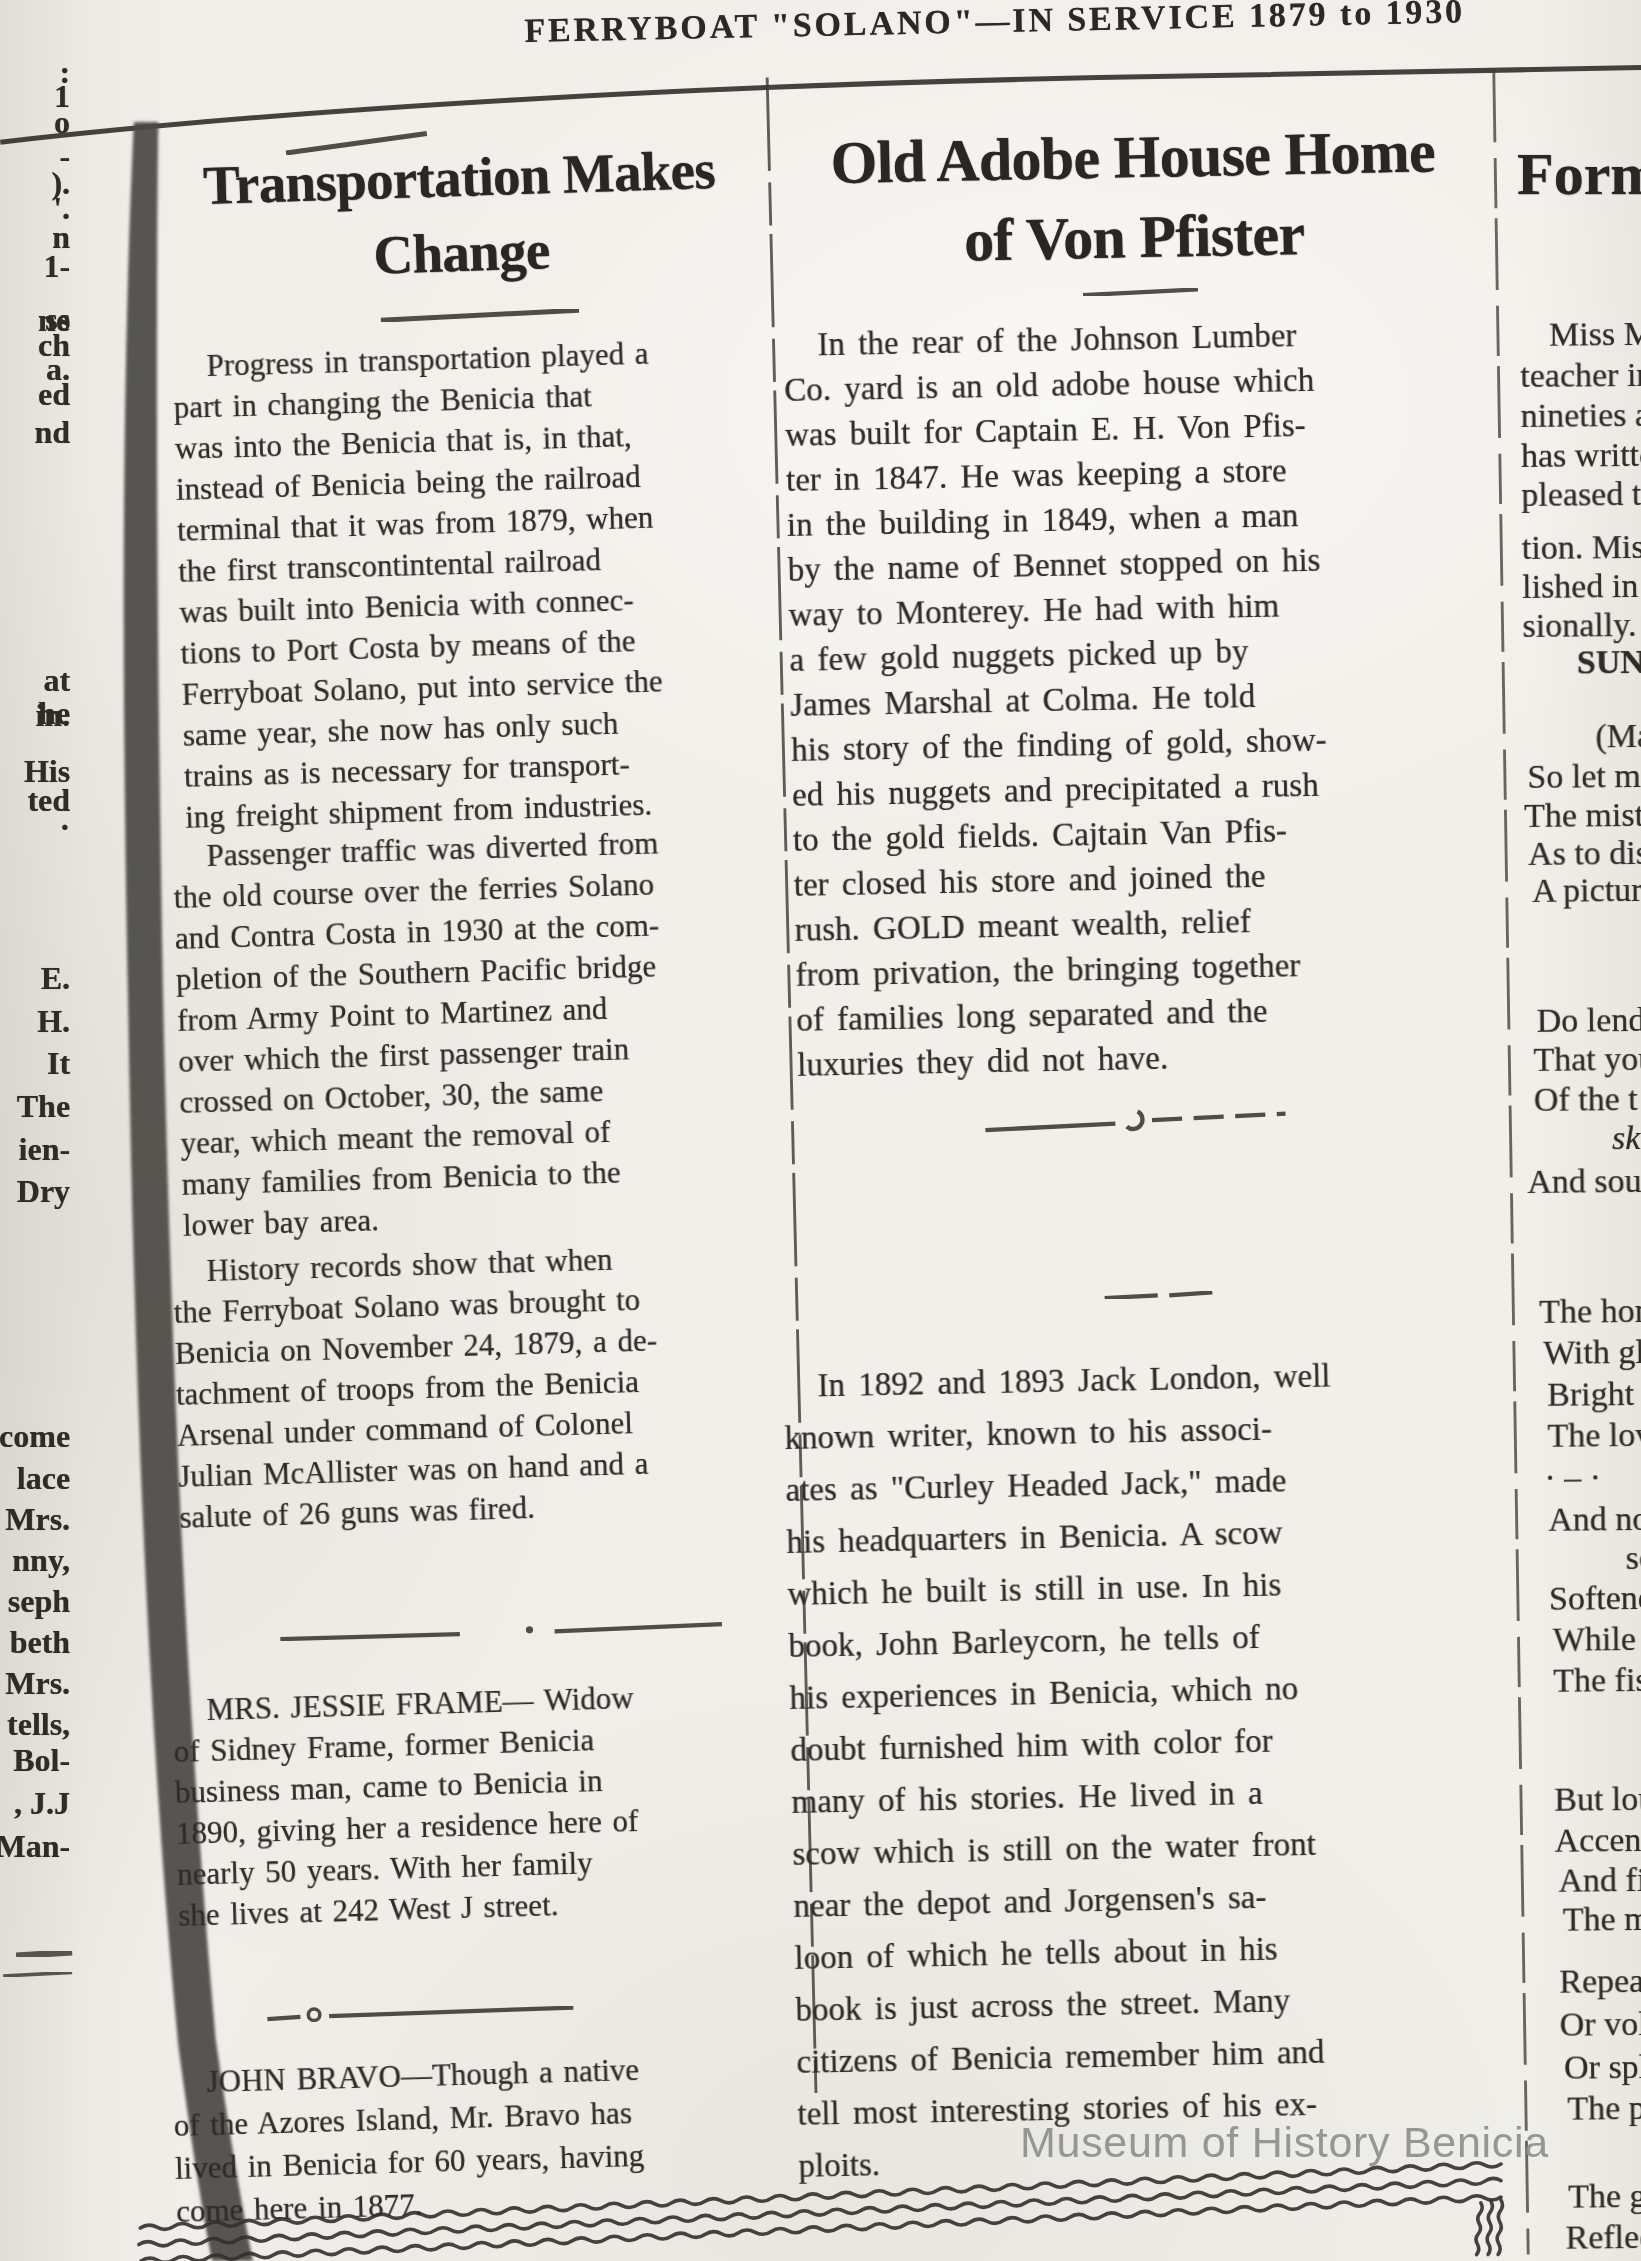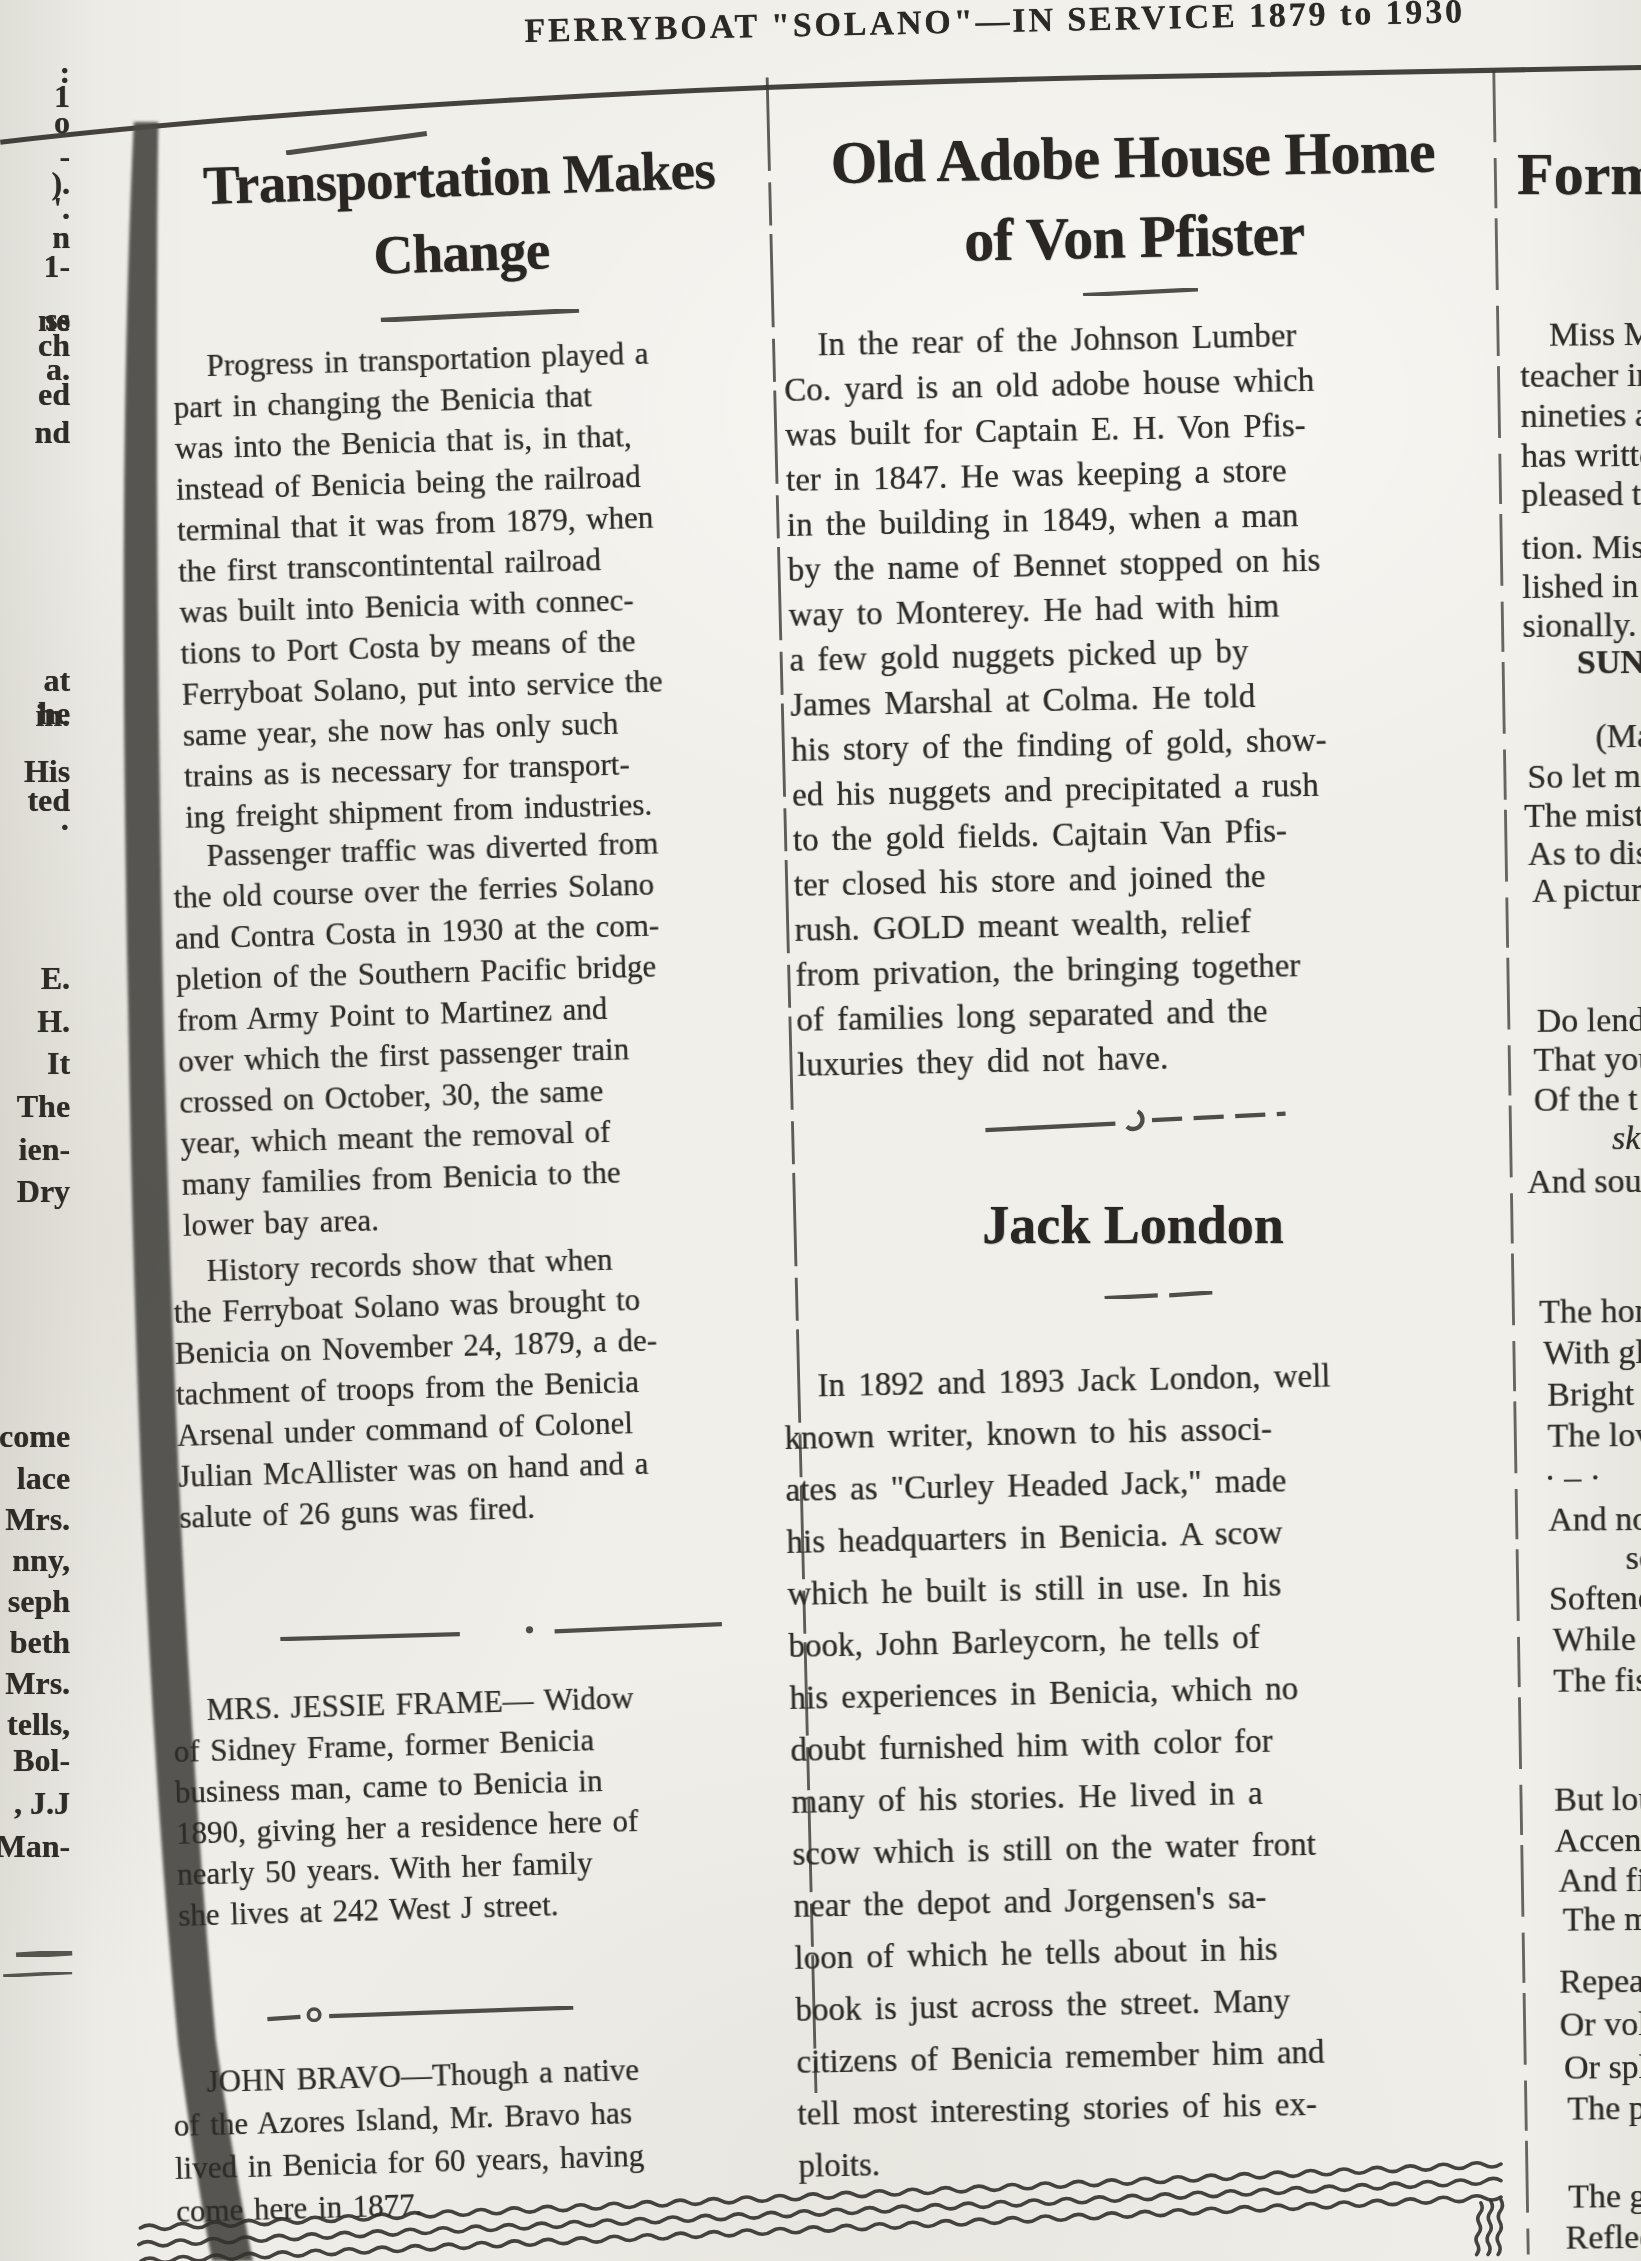--- a/index.html
+++ b/index.html
@@ -241,21 +241,20 @@
       <div class="tline">James Marshal at Colma.   He told</div>
       <div class="tline">his story of the finding of gold, show-</div>
       <div class="tline">ed his nuggets and precipitated a rush</div>
       <div class="tline">to the gold fields.  Cajtain Van Pfis-</div>
       <div class="tline">ter closed his store  and joined the</div>
       <div class="tline">rush.   GOLD meant  wealth,  relief</div>
       <div class="tline">from privation, the bringing together</div>
       <div class="tline">of families  long separated and  the</div>
       <div class="tline">luxuries they did not have.</div>
     </div>
-  <div class="headline hl-jack">Jack London</div>
   <div class="para col-mid-para jack-lh ink" style="top:1360px">
       <div class="tline">In 1892 and 1893 Jack London, well</div>
       <div class="tline">known writer,  known to his associ-</div>
       <div class="tline">ates as "Curley Headed Jack," made</div>
       <div class="tline">his headquarters in Benicia.  A scow</div>
       <div class="tline">which he built is still in use.  In his</div>
       <div class="tline">book,  John Barleycorn,  he tells of</div>
       <div class="tline">his experiences in Benicia, which no</div>
       <div class="tline">doubt furnished him  with color for</div>
       <div class="tline">many of his stories.   He lived in a</div>
@@ -304,15 +303,16 @@
       <div class="pline" style="top: 1862px; left: 25px;">And fis</div>
       <div class="pline" style="top: 1901px; left: 29px;">The mu</div>
       <div class="pline" style="top: 1963px; left: 25px;">Repeat</div>
       <div class="pline" style="top: 2006px; left: 25px;">Or vol</div>
       <div class="pline" style="top: 2049px; left: 29px;">Or spl</div>
       <div class="pline" style="top: 2090px; left: 32px;">The pi</div>
       <div class="pline" style="top: 2178px; left: 32px;">The gl</div>
       <div class="pline" style="top: 2219px; left: 29px;">Reflec</div>
     </div>
 
+  <div class="watermark" style="color: rgb(143, 143, 143);">Museum of History Benicia</div>
 
 </div>
 
 
 </body></html>

